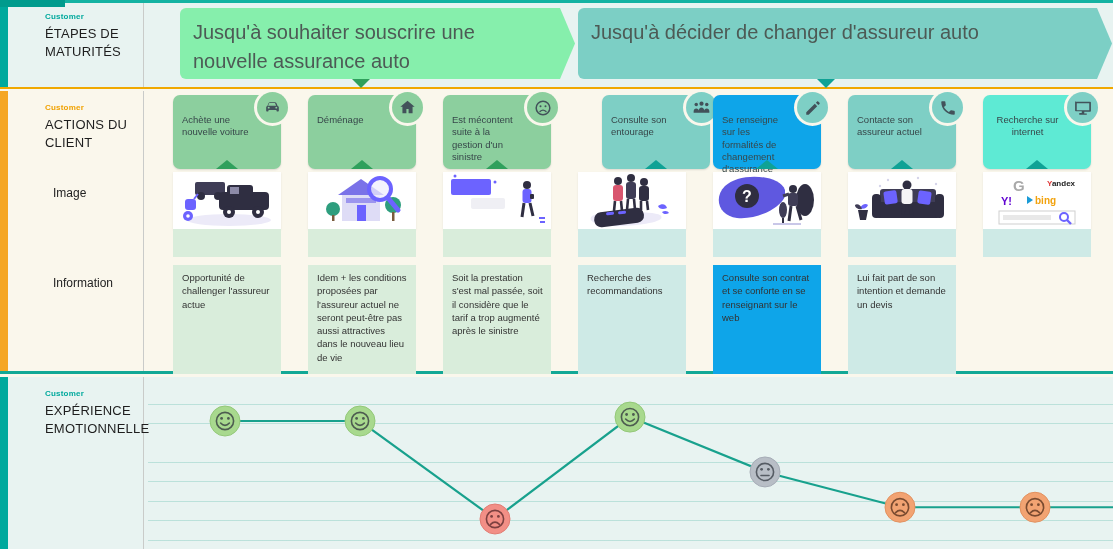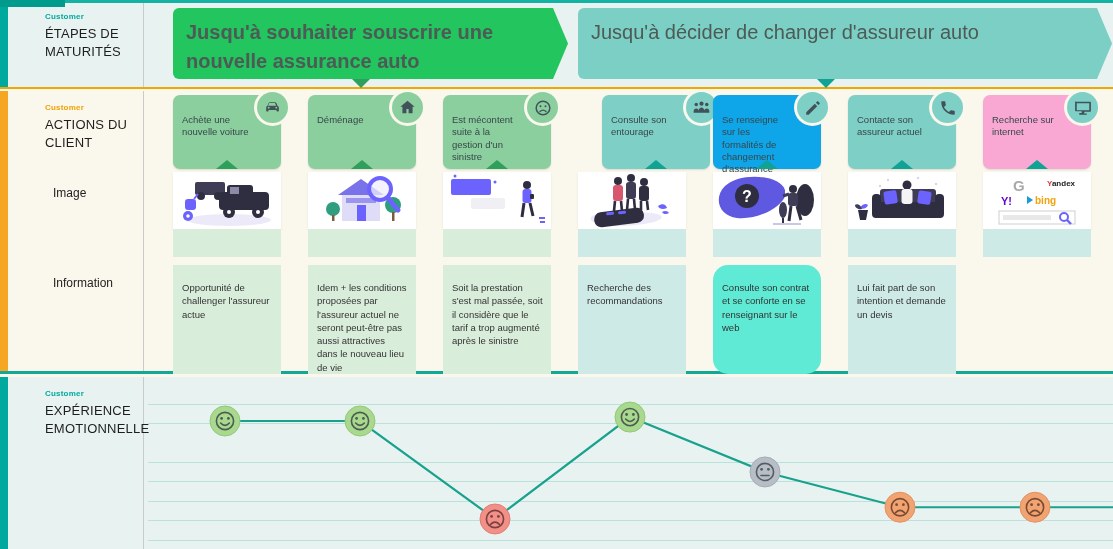--- a/index.html
+++ b/index.html
@@ -36,41 +36,41 @@
         color:#37474A;box-shadow:0 1px 2px rgba(0,0,0,.12);}
   .badge{position:absolute;top:-3px;right:-7px;width:31px;height:31px;border-radius:50%;
          display:flex;align-items:center;justify-content:center;
          box-shadow:0 0 0 3px #FAF7EC;}
   .card-tri{position:absolute;bottom:0;left:50%;transform:translateX(-50%);width:0;height:0;
             border-left:11px solid transparent;border-right:11px solid transparent;}
   .imgbox{position:absolute;top:81px;left:0;width:108px;height:57px;background:#fff;
           box-shadow:0 1px 2px rgba(0,0,0,.08);}
   .strip{position:absolute;top:138px;left:0;width:108px;height:28px;}
   .info{position:absolute;top:174px;left:0;width:108px;height:109px;box-sizing:border-box;
-        padding:16px 8px 0 9px;font-size:9.5px;line-height:1.4;color:#333;}
+        padding:6px 8px 0 9px;font-size:9.5px;line-height:1.4;color:#333;}
   
   .grid{position:absolute;left:148px;top:8px;right:0;bottom:0;
         background:repeating-linear-gradient(to bottom,transparent 0 18.5px,
                    rgba(150,210,200,.55) 18.5px 19.5px);}
   #emotion-chart{position:absolute;left:0;top:0;}
 </style>
 </head>
 <body>
 
 <div class="canvas">
   <div class="top-line"></div>
   <div class="top-tab"></div>
 
   <section class="row row1">
     <div class="leftbar bar-teal"></div>
     <div class="sidecell">
       <div class="tag tag-teal">Customer</div>
       <div class="rowtitle">ÉTAPES DE MATURITÉS</div>
     </div>
-    <div class="stage" id="stage1" style="left: 173px; width: 395px; background: #22c55e; font-weight: bold;">
+    <div class="stage" id="stage1" style="left: 180px; width: 395px; background: #86efac;">
       <span>Jusqu'à souhaiter souscrire une nouvelle assurance auto</span>
     </div>
     <div class="stage-tri" id="stage1-tri" style="left: 352px; border-top: 9px solid rgb(47, 160, 92);"></div>
     <div class="stage" id="stage2" style="left: 578px; width: 534px; background: rgb(124, 207, 197);">
       <span>Jusqu'à décider de changer d'assureur auto</span>
     </div>
     <div class="stage-tri" id="stage2-tri" style="left: 817px; border-top: 9px solid rgb(15, 162, 149);"></div>
   </section>
 
   <section class="row row2">
@@ -196,21 +196,21 @@
    <ellipse cx="92" cy="28" rx="9" ry="16" fill="#2F2E41"></ellipse>
    <circle cx="80" cy="17" r="4" fill="#2F2E41"></circle>
               <rect x="75" y="21" width="10" height="13" rx="3" fill="#3F3D56"></rect>
    <path d="M76 22l-6 2" stroke="#3F3D56" stroke-width="3"></path>
    <path d="M78 34l-2 15M84 34l4 14" stroke="#2F2E41" stroke-width="3"></path>
    <ellipse cx="70" cy="38" rx="4" ry="8" fill="#3F3D56"></ellipse>
               <path d="M70 46v6" stroke="#2F2E41" stroke-width="2"></path>
    <path d="M60 52h28" stroke="#C9C7E8" stroke-width="2"></path>
   </svg></div>
           <div class="strip" style="background: rgb(206, 234, 230);"></div>
-          <div class="info" style="background: #5eead4; border-radius: 15px;"><span>Consulte son contrat et se conforte en se renseignant sur le web</span></div>
+          <div class="info" style="background: #0ea5e9;"><span>Consulte son contrat et se conforte en se renseignant sur le web</span></div>
         </div>
         <div class="col" style="left: 700px;">
           <div class="card" style="background: rgb(126, 207, 197);"><span>Contacte son assureur actuel</span><div class="badge" style="background: rgb(126, 207, 197);">
               <svg width="18" height="18" viewBox="0 0 24 24">
                 <path fill="#42525A" d="M6.6 10.8c1.4 2.8 3.8 5.1 6.6 6.6l2.2-2.2c.3-.3.7-.4 1-.2 1.1.4 2.3.6 3.6.6.6 0 1 .4 1 1V20c0 .6-.4 1-1 1C10.6 21 3 13.4 3 4c0-.6.4-1 1-1h3.5c.6 0 1 .4 1 1 0 1.2.2 2.4.6 3.6.1.3 0 .7-.2 1l-2.3 2.2z"></path>
               </svg>
             </div><div class="card-tri" style="border-bottom: 9px solid rgb(15, 162, 149);"></div></div>
           <div class="imgbox"><svg width="108" height="57" viewBox="0 0 108 57">
    <circle cx="40" cy="8" r="1.2" fill="#D6D4EA"></circle>
               <circle cx="70" cy="6" r="1.2" fill="#D6D4EA"></circle>
@@ -227,21 +227,21 @@
    <path d="M56 32l-1 12M62 32l2 12" stroke="#2F2E41" stroke-width="3.2"></path>
               <path d="M53 44h12" stroke="#2F2E41" stroke-width="3"></path>
    <path d="M12 36c2-4 6-5 8-3-1 3-5 5-8 3z" fill="#6C63FF"></path>
               <path d="M14 37c-1-4-5-6-7-4 0 3 4 5 7 4z" fill="#3F3D56"></path>
    <polygon points="10,38 20,38 18,48 12,48" fill="#2F2E41"></polygon>
   </svg></div>
           <div class="strip" style="background: rgb(206, 234, 230);"></div>
           <div class="info" style="background: rgb(206, 234, 230);"><span>Lui fait part de son intention et demande un devis</span></div>
         </div>
         <div class="col" style="left: 835px;">
-          <div class="card" style="background: #f9a8d4;"><span>Recherche sur internet</span><div class="badge" style="background: rgb(126, 207, 197);">
+          <div class="card" style="background: #5eead4; text-align: center;"><span>Recherche sur internet</span><div class="badge" style="background: rgb(126, 207, 197);">
               <svg width="20" height="20" viewBox="0 0 24 24">
                 <path fill="#42525A" d="M3.5 4.5h17c.6 0 1 .4 1 1v10c0 .6-.4 1-1 1h-7v2h3v1.6h-9V18h3v-2h-7c-.6 0-1-.4-1-1v-10c0-.6.4-1 1-1zm1 1.8v8.4h15V6.3h-15z"></path>
               </svg>
             </div><div class="card-tri" style="border-bottom: 9px solid rgb(15, 162, 149);"></div></div>
           <div class="imgbox"><svg width="108" height="57" viewBox="0 0 108 57">
    <text x="30" y="19" font-family="Liberation Sans,sans-serif" font-size="15" font-weight="bold" fill="#A9A9A9">G</text>
    <text x="64" y="14" font-family="Liberation Sans,sans-serif" font-size="8" font-weight="bold"><tspan fill="#E03A3A">Y</tspan><tspan fill="#222">andex</tspan></text>
    <text x="18" y="33" font-family="Liberation Sans,sans-serif" font-size="11" font-weight="bold" fill="#5F01D1">Y!</text>
    <polygon points="44,24 50,28 44,32" fill="#1A9BD7"></polygon>
    <text x="52" y="32" font-family="Liberation Sans,sans-serif" font-size="10" font-weight="bold" fill="#F2A20D">bing</text>

